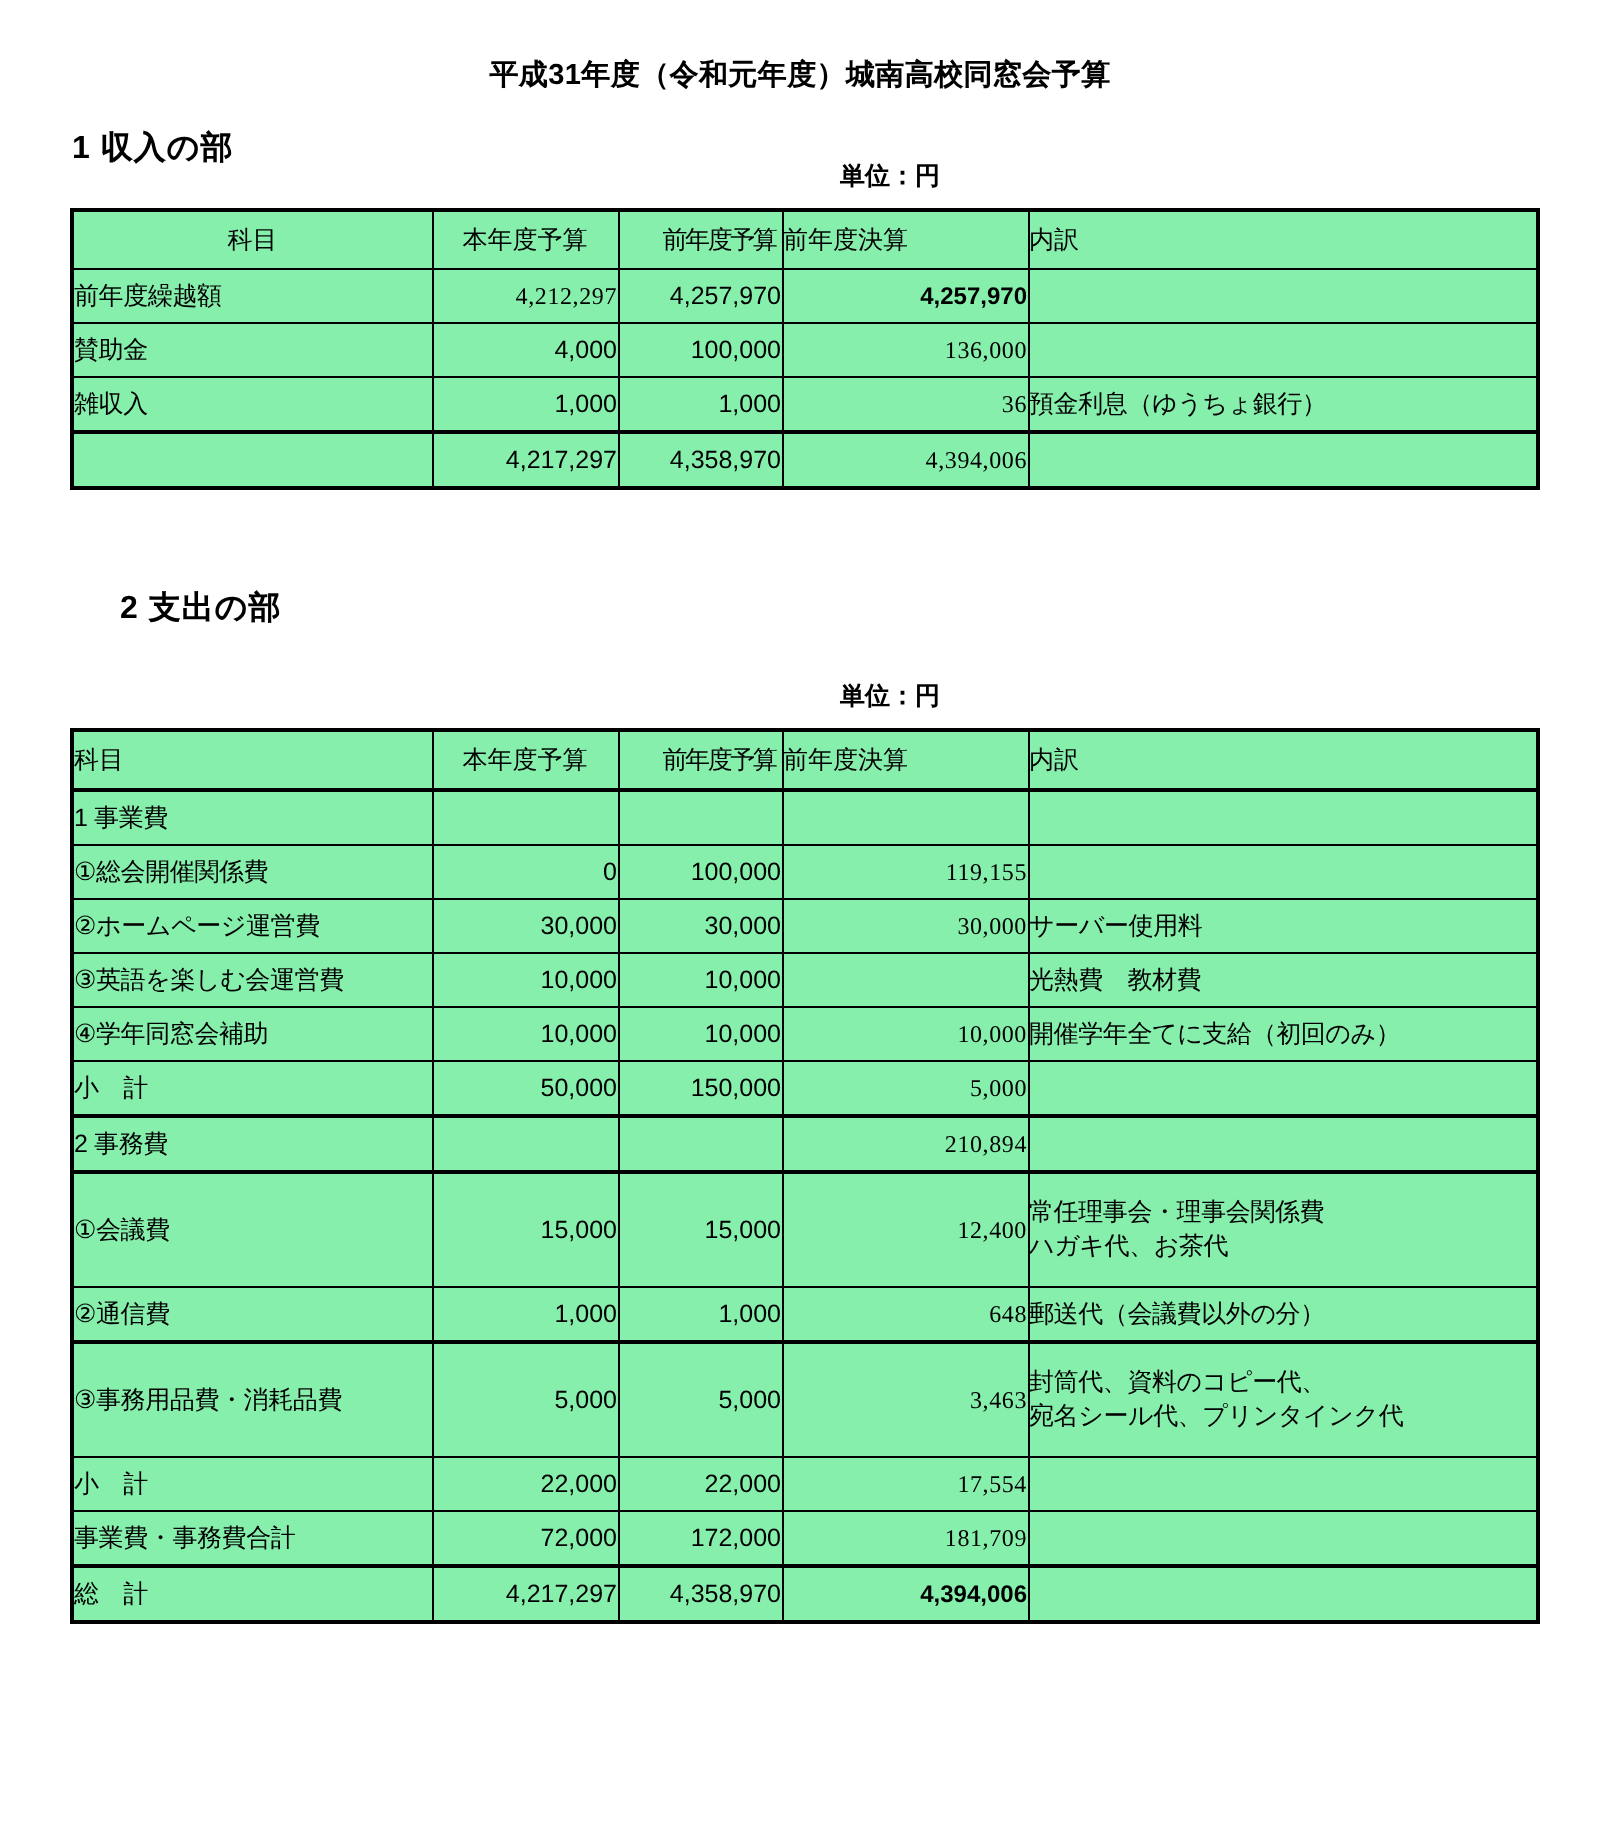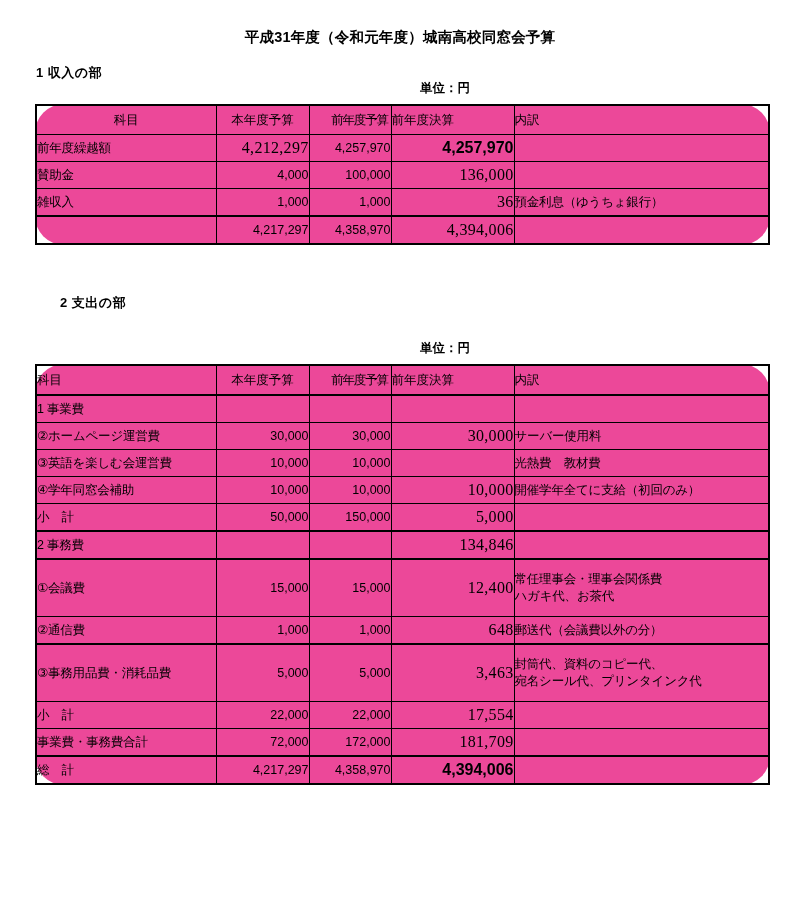--- a/index.html
+++ b/index.html
@@ -25,42 +25,41 @@
     top: 28px;
     left: 0;
     width: 800px;
     text-align: center;
     font-size: 14.5px;
     font-weight: bold;
     letter-spacing: 0.2px;
   }
   .section-heading {
     position: absolute;
-    font-size: 13px;
+    font-size: 16px;
     font-weight: bold;
     letter-spacing: 0.5px;
   }
   #sec1-heading { top: 64px; left: 36px; }
   #sec2-heading { top: 294px; left: 36px; margin-left: 24px; }
 
   .unit-label {
     position: absolute;
     font-size: 12.5px;
     font-weight: bold;
   }
   #unit1 { top: 80px; left: 420px; }
   #unit2 { top: 340px; left: 420px; }
 
   table.budget {
     position: absolute;
     border-collapse: collapse;
     table-layout: fixed;
     font-size: 12.5px;
-    background: #ec4899;
-    border-radius: 29px;
+    background: #86efac;
   }
   #income-table { top: 104px; left: 35px; width: 735px; }
   #expense-table { top: 364px; left: 35px; width: 735px; }
 
   table.budget td, table.budget th {
     border: 1px solid #000;
     padding: 0;
     vertical-align: middle;
     font-weight: normal;
     overflow: hidden;
@@ -89,21 +88,21 @@
     white-space: nowrap;
   }
   .cell-act {
     text-align: right;
     padding: 2px 4px 3px 2px;
     font-family: "Liberation Serif", "DejaVu Serif", serif;
     font-weight: normal;
     white-space: nowrap;
     vertical-align: bottom;
     letter-spacing: 0.3px;
-    font-size: 16px;
+    font-size: 12px;
   }
   .cell-act.bold {
     font-family: "Liberation Sans", "DejaVu Sans", sans-serif;
     font-weight: bold;
     letter-spacing: 0;
     vertical-align: middle;
   }
   .cell-note {
     padding: 2px 4px 2px 6px;
     font-weight: bold;
@@ -208,20 +207,27 @@
       </tr>
 
       <tr class="r-norm thick-top">
         <td class="cell-item">1  事業費</td>
         <td class="cell-num"></td>
         <td class="cell-num"></td>
         <td class="cell-act"></td>
         <td class="cell-note"></td>
       </tr>
 
+      <tr class="r-norm">
+        <td class="cell-item">①総会開催関係費</td>
+        <td class="cell-num">0</td>
+        <td class="cell-num">100,000</td>
+        <td class="cell-act">119,155</td>
+        <td class="cell-note"></td>
+      </tr>
 
       <tr class="r-norm">
         <td class="cell-item">②ホームページ運営費</td>
         <td class="cell-num">30,000</td>
         <td class="cell-num">30,000</td>
         <td class="cell-act">30,000</td>
         <td class="cell-note">サーバー使用料</td>
       </tr>
 
       <tr class="r-norm">
@@ -245,21 +251,21 @@
         <td class="cell-num">50,000</td>
         <td class="cell-num">150,000</td>
         <td class="cell-act">5,000</td>
         <td class="cell-note"></td>
       </tr>
 
       <tr class="r-norm">
         <td class="cell-item">2  事務費</td>
         <td class="cell-num"></td>
         <td class="cell-num"></td>
-        <td class="cell-act">134,846</td>
+        <td class="cell-act">210,894</td>
         <td class="cell-note"></td>
       </tr>
 
       <tr class="r-xtall thick-top">
         <td class="cell-item">①会議費</td>
         <td class="cell-num">15,000</td>
         <td class="cell-num">15,000</td>
         <td class="cell-act">12,400</td>
         <td class="cell-note">常任理事会・理事会関係費
 ハガキ代、お茶代</td>

